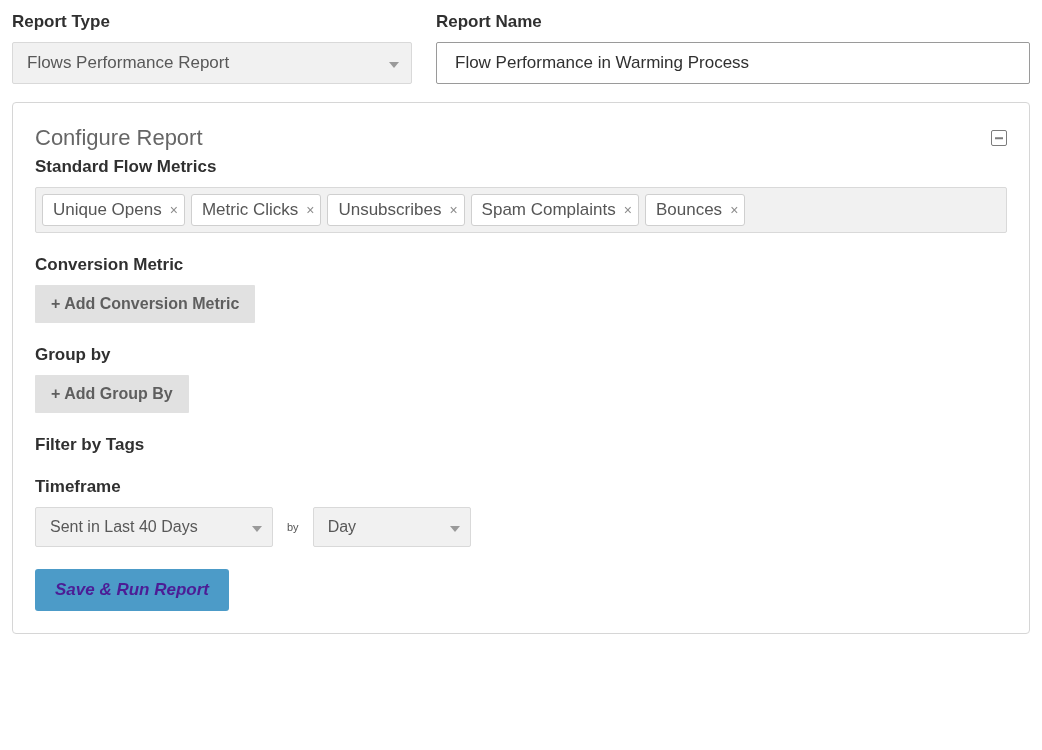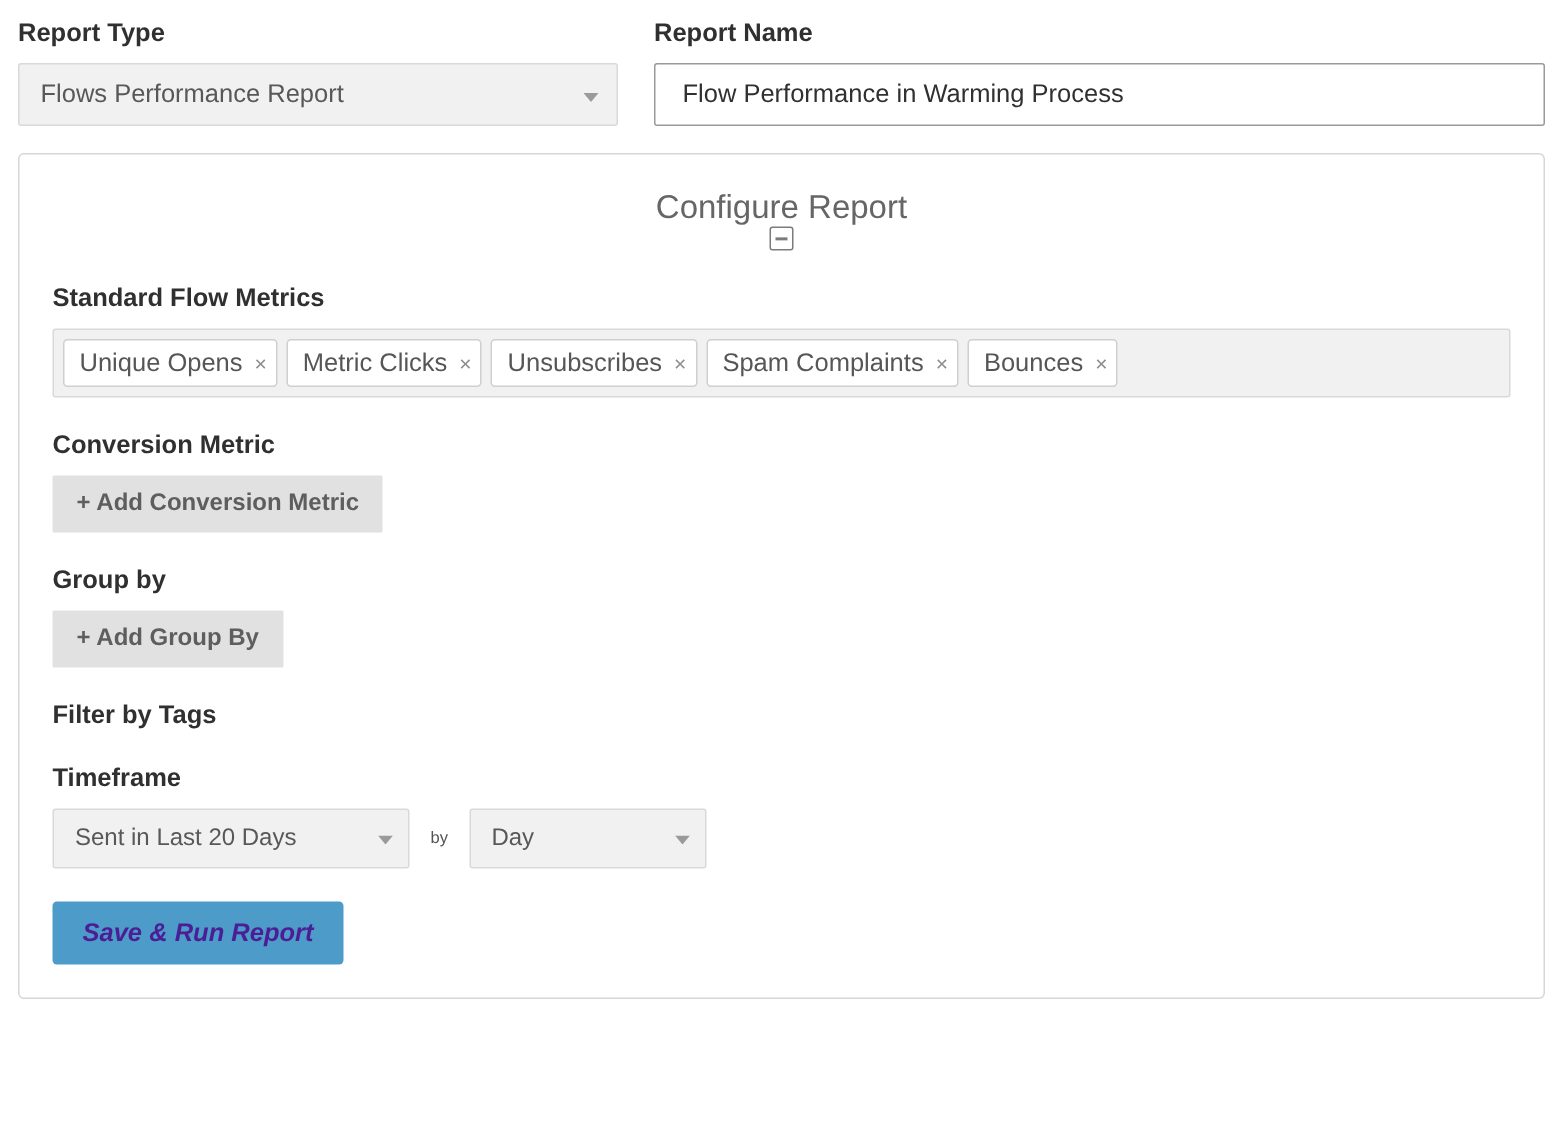--- a/index.html
+++ b/index.html
@@ -67,22 +67,21 @@
     .panel {
       border: 1px solid #d6d6d6;
       border-radius: 4px;
       padding: 22px;
       position: relative;
     }
     .panel-header-row {
       display: flex;
       align-items: center;
       justify-content: space-between;
-      margin-bottom: 22px;
-      flex-direction: column;
+      margin-bottom: 6px;
     }
     .panel-title {
       font-size: 22px;
       font-weight: 400;
       color: #666;
     }
     .collapse-icon {
       width: 16px;
       height: 16px;
       border: 1.5px solid #7c7c7c;
@@ -284,21 +283,21 @@
   </div>
 
   <div class="section">
     <div class="section-title">Filter by Tags</div>
   </div>
 
   <div class="section" style="margin-bottom:0;">
     <div class="section-title">Timeframe</div>
     <div class="timeframe-row">
       <div class="select-timeframe">
-        <span>Sent in Last 20 Days</span>
+        <span>Sent in Last 40 Days</span>
         <span class="caret">
           <svg class="caret-svg" viewBox="0 0 10 6">
               <path d="M0 0 L5 6 L10 0 Z" fill="#9a9a9a"></path>
             </svg>
         </span>
       </div>
       <span class="by-text">by</span>
       <div class="select-day">
         <span>Day</span>
         <span class="caret">

